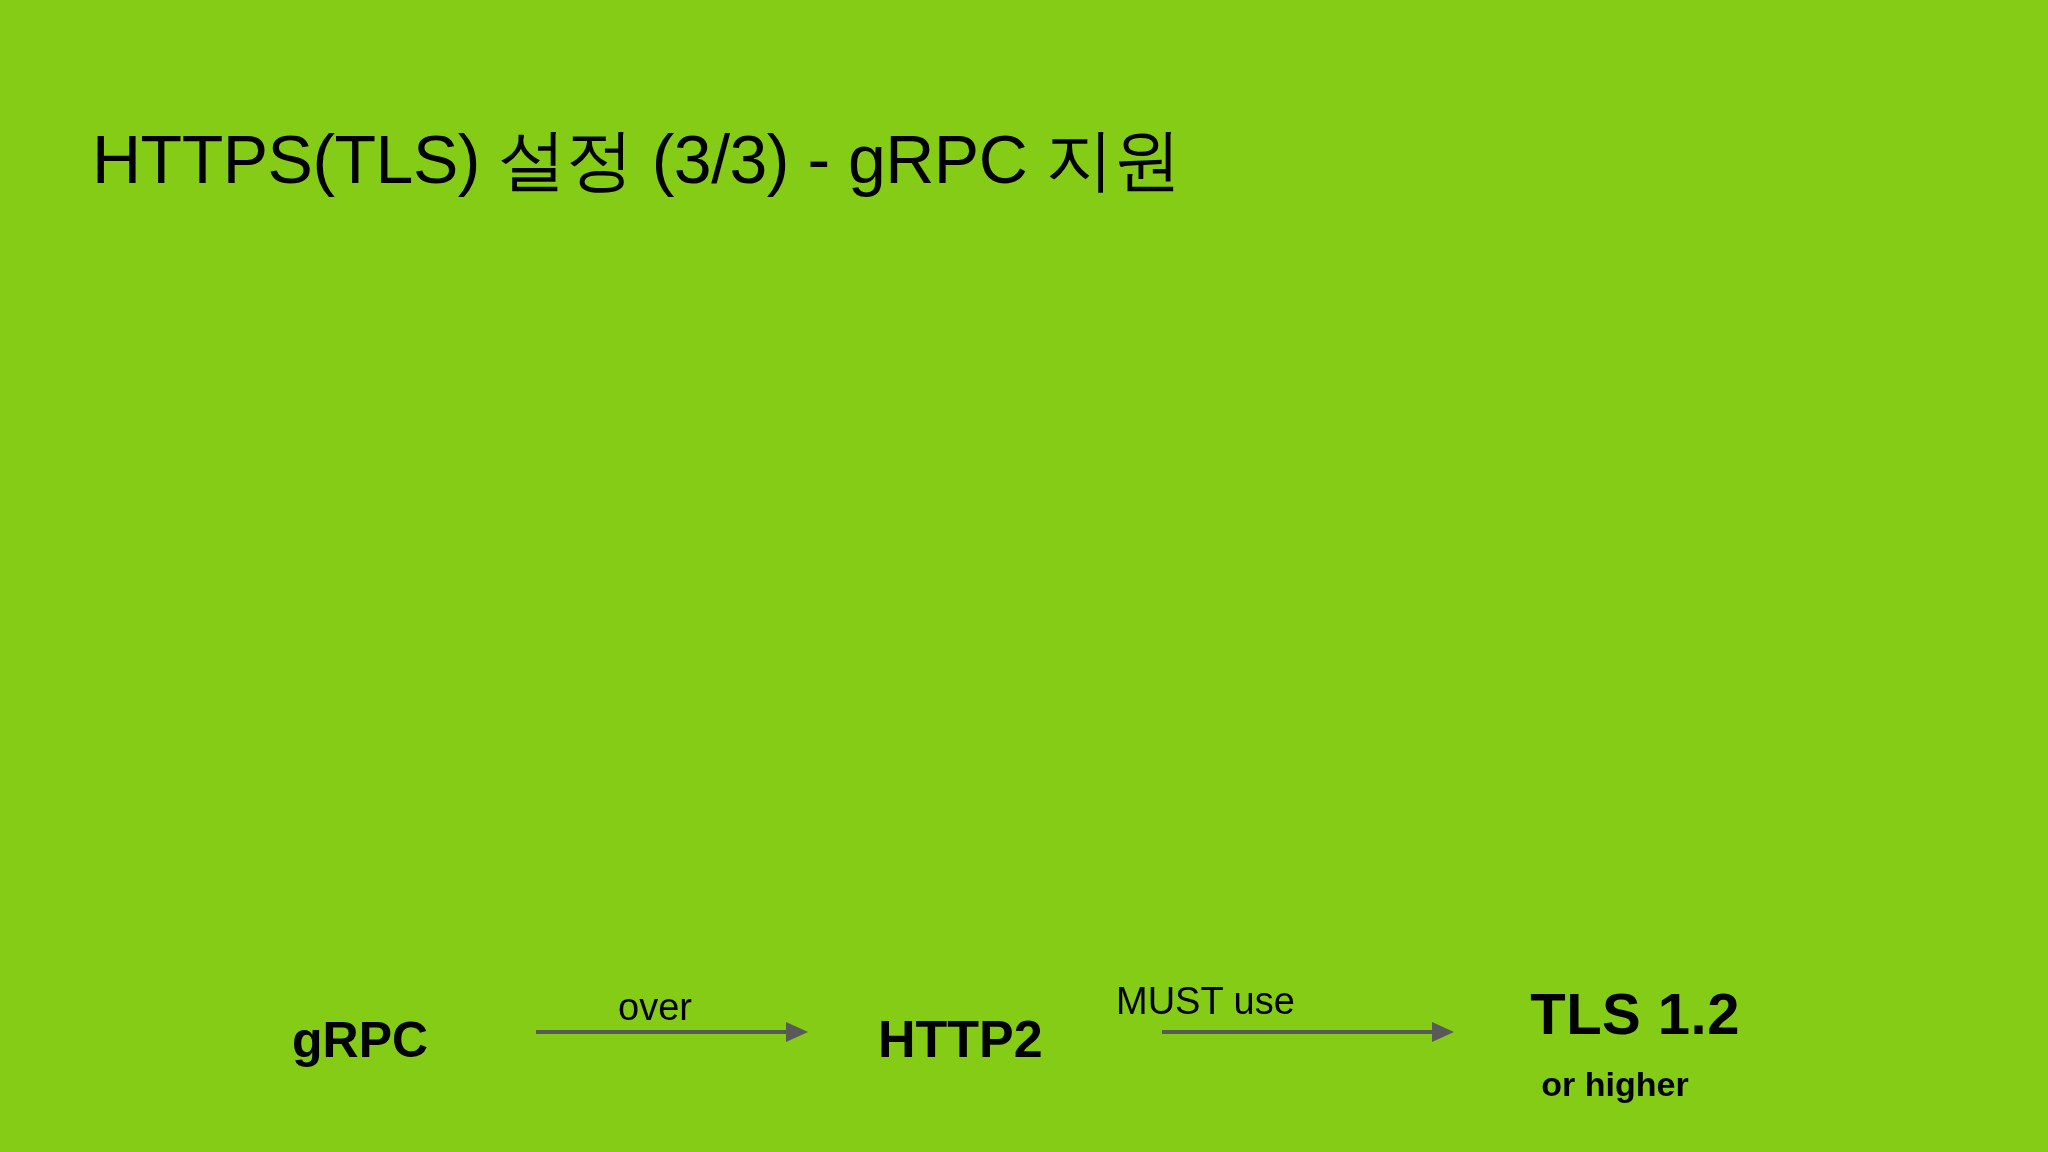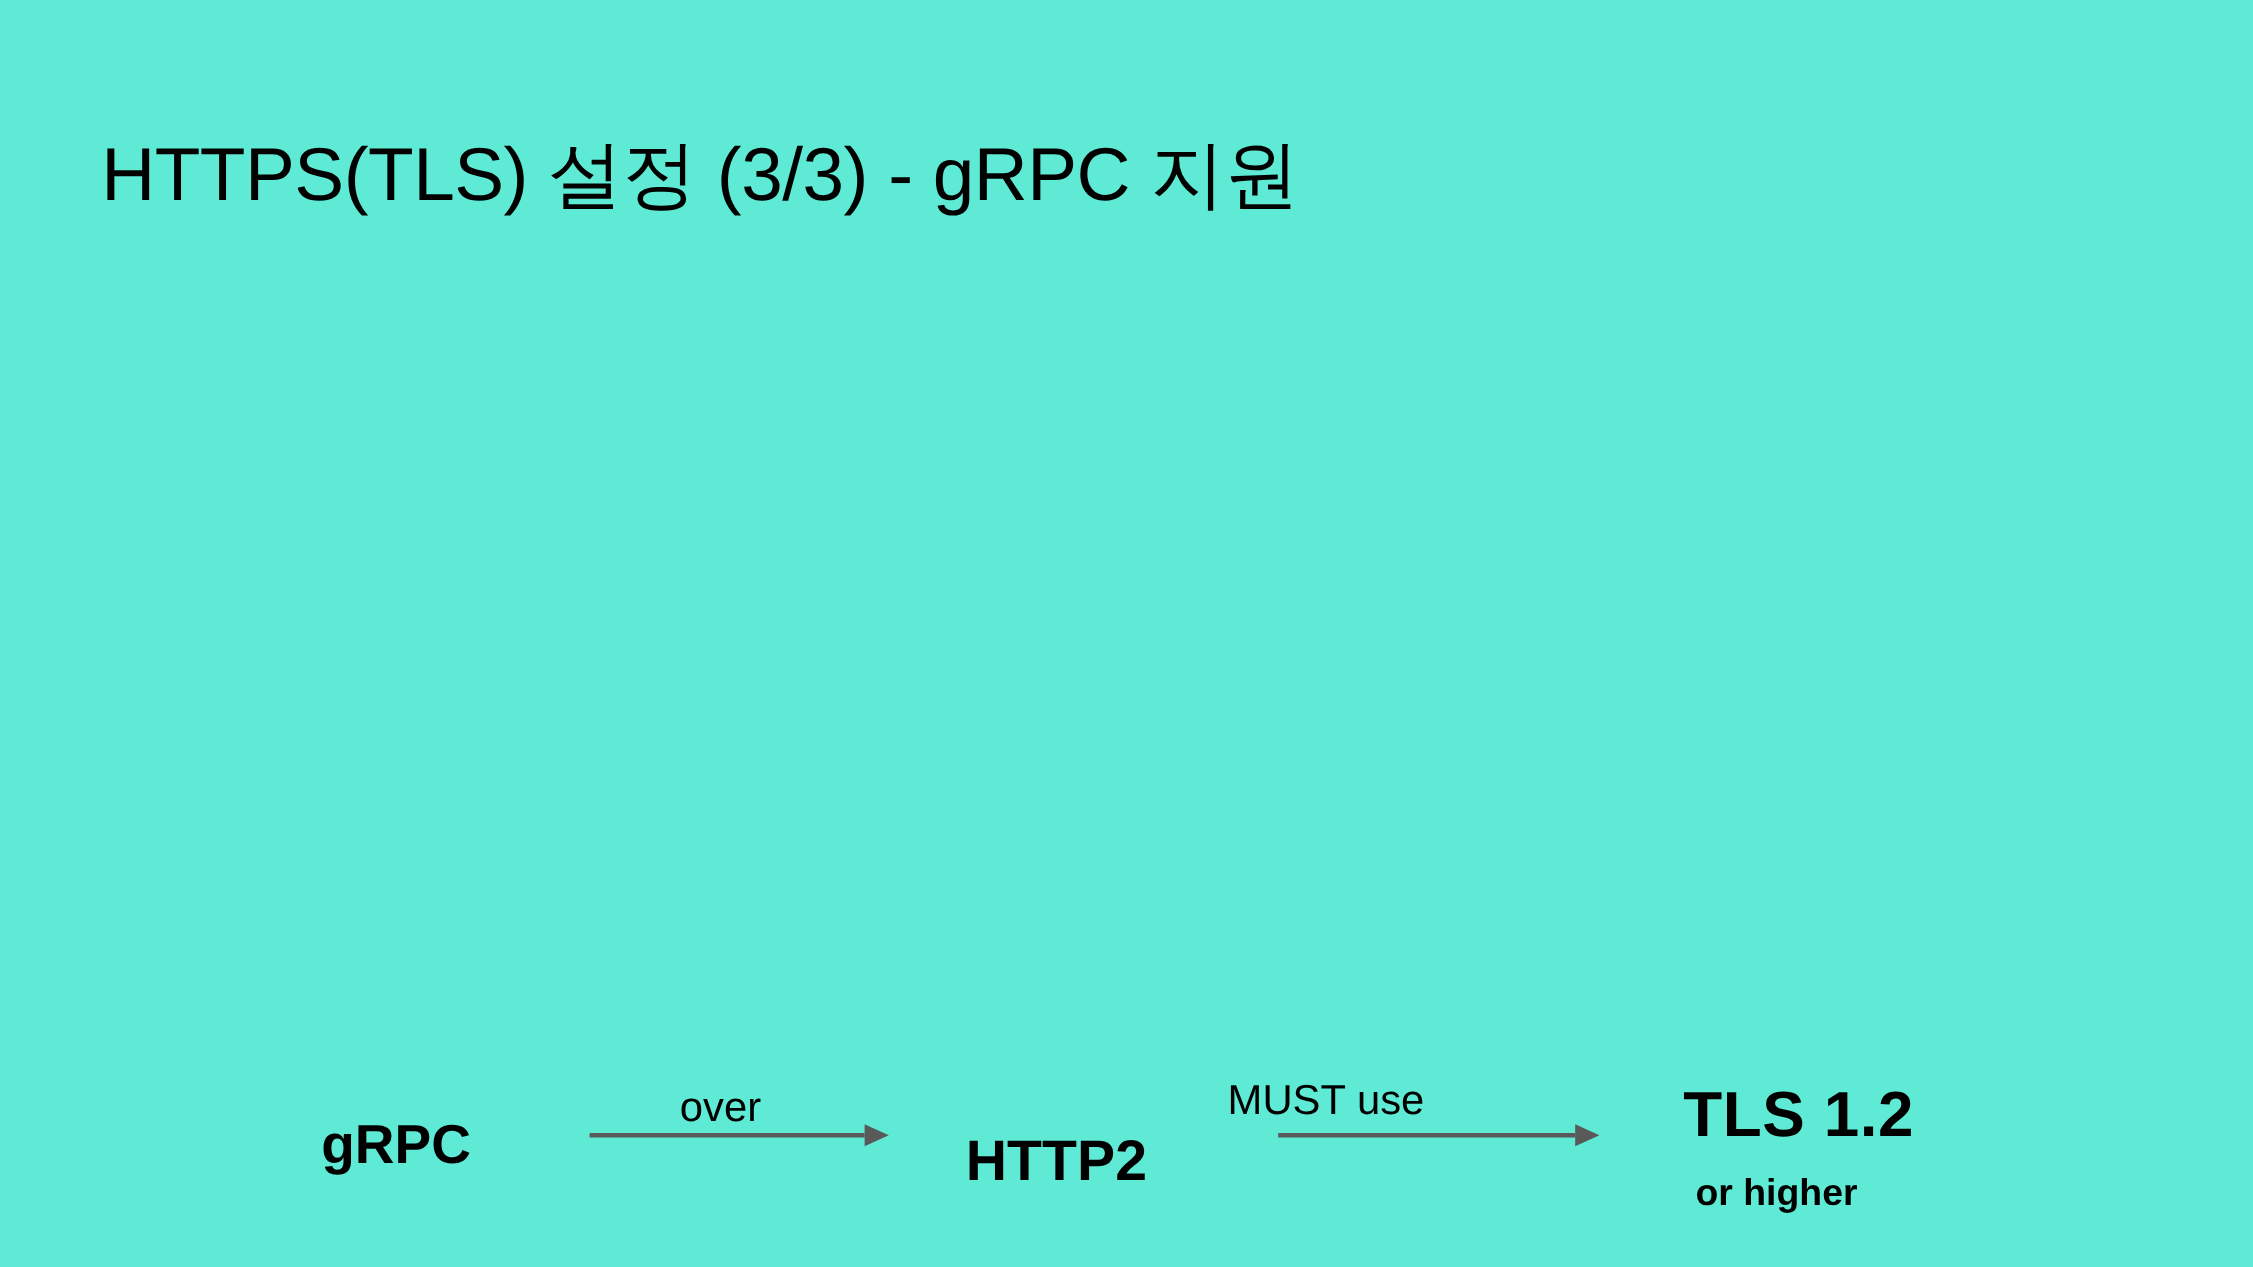--- a/index.html
+++ b/index.html
@@ -6,21 +6,21 @@
   html, body {
     margin: 0;
     padding: 0;
     background: #ffffff;
   }
 
   .slide {
     position: relative;
     width: 2048px;
     height: 1152px;
-    background: #5eead4;
+    background: #84cc16;
     overflow: hidden;
     font-family: "Liberation Sans", "DejaVu Sans", sans-serif;
     color: #000000;
   }
 
   
   .slide-title {
     position: absolute;
     left: 92px;
     top: 122px;
@@ -66,21 +66,20 @@
     left: 292px;
     top: 545px;
     font-size: 50px;
   }
 
   
   .node-http2 {
     left: 878px;
     top: 543px;
     font-size: 52px;
-    margin-top: 17px;
   }
 
   
   .node-tls {
     left: 1490px;
     top: 515px;
     width: 250px;
     text-align: center;
   }
   .node-tls .node-label {

